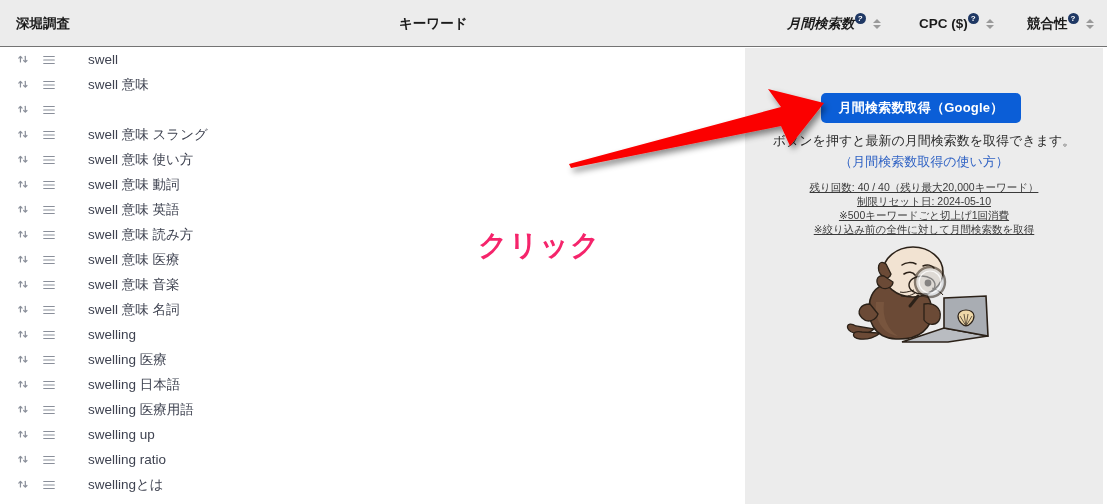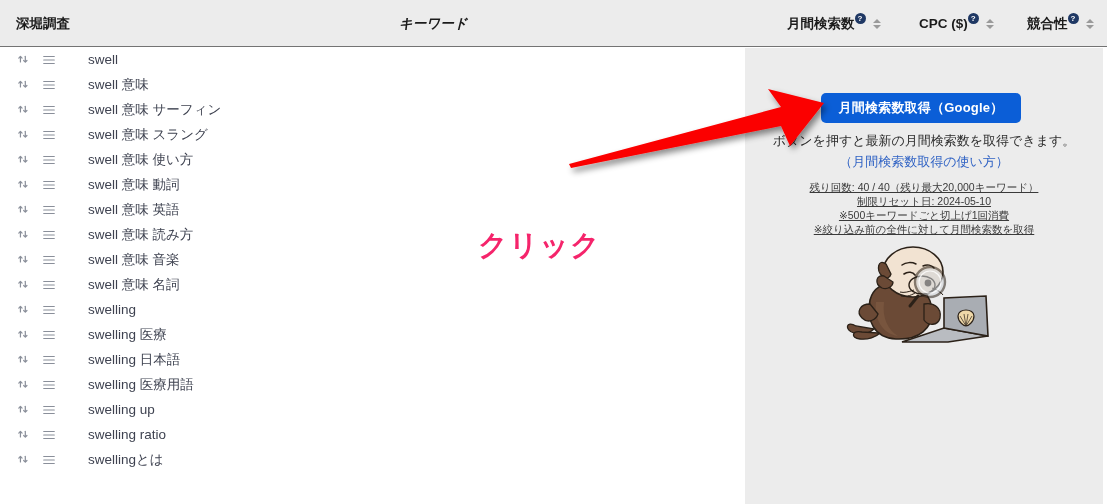--- a/index.html
+++ b/index.html
@@ -33,22 +33,22 @@
     height: 47px;
     display: flex;
     align-items: center;
     font-size: 13.5px;
     font-weight: bold;
     color: #1b1b1b;
     white-space: nowrap;
   }
 
   .th-fukabori { left: 16px; }
-  .th-keyword  { left: 399px; font-style: italic; }
-  .th-volume   { left: 787px; }
+  .th-keyword  { left: 399px; }
+  .th-volume   { left: 787px; font-style: italic; }
   .th-cpc      { left: 919px; }
   .th-comp     { left: 1027px; }
 
   .help-badge {
     display: inline-block;
     width: 11px;
     height: 11px;
     border-radius: 50%;
     background: #1f3864;
     color: #ffffff;
@@ -303,21 +303,20 @@
           <path d="M7 9.2 L9 11.3 L11 9.2"></path>
         </svg>
       </span>
       <span class="icon-list">
         <svg width="14" height="14" viewBox="0 0 16 16" stroke="currentColor" stroke-width="1.4" stroke-linecap="round">
           <path d="M2 4h12"></path>
           <path d="M2 8h12"></path>
           <path d="M2 12h12"></path>
         </svg>
       </span>
-      <span class="row-label">swell 意味 サーフィン</span>
     </div>
     <div class="row">
       <span class="icon-swap">
         <svg width="13" height="13" viewBox="0 0 16 16" fill="none" stroke="currentColor" stroke-width="1.5" stroke-linecap="round" stroke-linejoin="round">
           <path d="M3 11V4.5"></path>
           <path d="M1 6.3 L3 4.2 L5 6.3"></path>
           <path d="M9 4v6.5"></path>
           <path d="M7 9.2 L9 11.3 L11 9.2"></path>
         </svg>
       </span>
@@ -394,20 +393,38 @@
         </svg>
       </span>
       <span class="icon-list">
         <svg width="14" height="14" viewBox="0 0 16 16" stroke="currentColor" stroke-width="1.4" stroke-linecap="round">
           <path d="M2 4h12"></path>
           <path d="M2 8h12"></path>
           <path d="M2 12h12"></path>
         </svg>
       </span>
       <span class="row-label">swell 意味 読み方</span>
+    </div>
+    <div class="row">
+      <span class="icon-swap">
+        <svg width="13" height="13" viewBox="0 0 16 16" fill="none" stroke="currentColor" stroke-width="1.5" stroke-linecap="round" stroke-linejoin="round">
+          <path d="M3 11V4.5"></path>
+          <path d="M1 6.3 L3 4.2 L5 6.3"></path>
+          <path d="M9 4v6.5"></path>
+          <path d="M7 9.2 L9 11.3 L11 9.2"></path>
+        </svg>
+      </span>
+      <span class="icon-list">
+        <svg width="14" height="14" viewBox="0 0 16 16" stroke="currentColor" stroke-width="1.4" stroke-linecap="round">
+          <path d="M2 4h12"></path>
+          <path d="M2 8h12"></path>
+          <path d="M2 12h12"></path>
+        </svg>
+      </span>
+      <span class="row-label">swell 意味 医療</span>
     </div>
     <div class="row">
       <span class="icon-swap">
         <svg width="13" height="13" viewBox="0 0 16 16" fill="none" stroke="currentColor" stroke-width="1.5" stroke-linecap="round" stroke-linejoin="round">
           <path d="M3 11V4.5"></path>
           <path d="M1 6.3 L3 4.2 L5 6.3"></path>
           <path d="M9 4v6.5"></path>
           <path d="M7 9.2 L9 11.3 L11 9.2"></path>
         </svg>
       </span>

